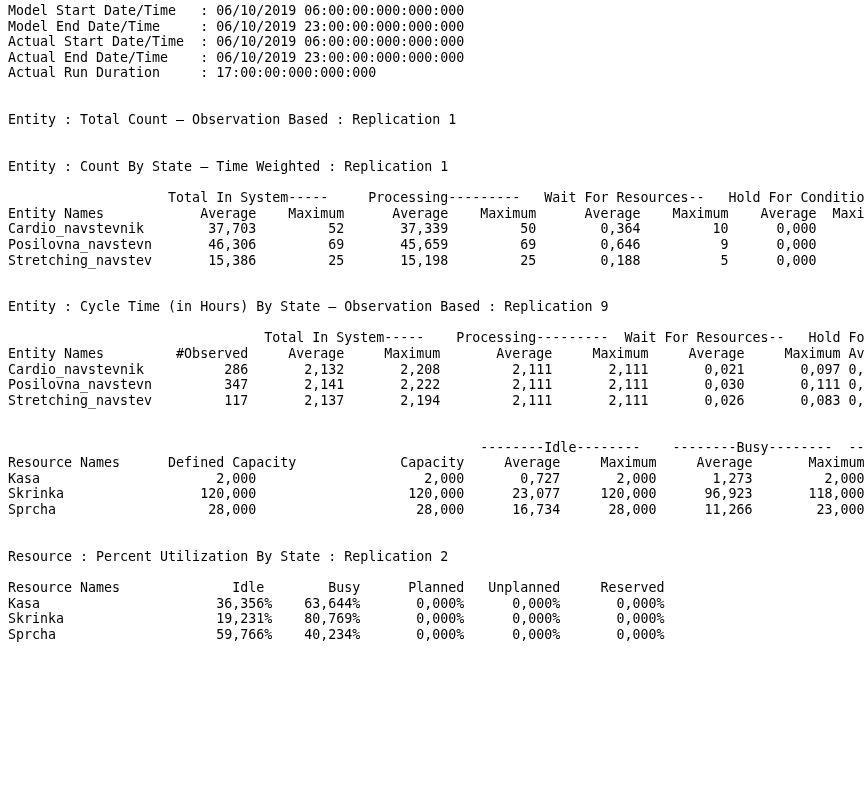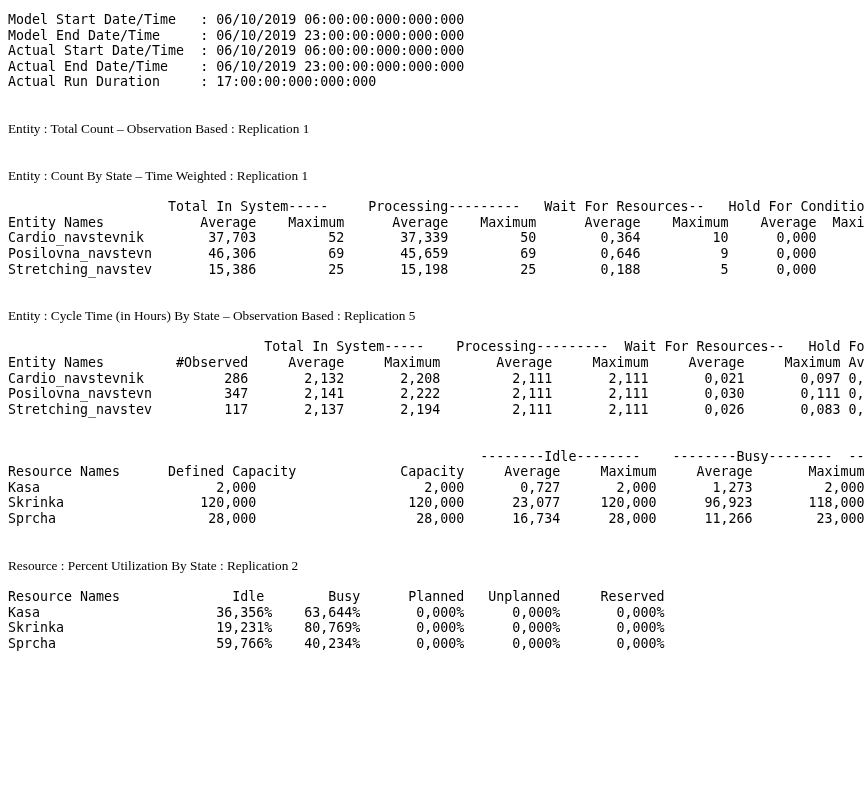--- a/index.html
+++ b/index.html
@@ -5,33 +5,33 @@
   html, body { margin: 0; padding: 0; }
   body {
     width: 864px;
     height: 791px;
     background: #ffffff;
   }
   .report {
     width: 864px;
     height: 791px;
     box-sizing: border-box;
-    padding: 12px 0 0 8px;
+    padding: 3px 0 0 8px;
     overflow: hidden;
     color: #000000;
   }
   pre {
     margin: 0;
     font-family: "DejaVu Sans Mono", "Liberation Mono", monospace;
     font-size: 13.3px;
     line-height: 15.6px;
     white-space: pre;
   }
   section { margin-top: 31.2px; }
-  .sec-title { margin-bottom: 15.6px; font-family: Liberation Serif, serif; }
+  .sec-title { margin-bottom: 15.6px; }
 </style>
 </head>
 <body>
 
 <main class="report">
 
   <pre>Model Start Date/Time   : 06/10/2019 06:00:00:000:000:000
 Model End Date/Time     : 06/10/2019 23:00:00:000:000:000
 Actual Start Date/Time  : 06/10/2019 06:00:00:000:000:000
 Actual End Date/Time    : 06/10/2019 23:00:00:000:000:000
@@ -44,21 +44,21 @@
   <section>
     <pre class="sec-title">Entity : Count By State – Time Weighted : Replication 1</pre>
     <pre class="sec-table">                    Total In System-----     Processing---------   Wait For Resources--   Hold For Condition--
 Entity Names            Average    Maximum      Average    Maximum      Average    Maximum    Average  Maximum
 Cardio_navstevnik        37,703         52       37,339         50        0,364         10      0,000
 Posilovna_navstevn       46,306         69       45,659         69        0,646          9      0,000
 Stretching_navstev       15,386         25       15,198         25        0,188          5      0,000</pre>
   </section>
 
   <section>
-    <pre class="sec-title">Entity : Cycle Time (in Hours) By State – Observation Based : Replication 5</pre>
+    <pre class="sec-title">Entity : Cycle Time (in Hours) By State – Observation Based : Replication 9</pre>
     <pre class="sec-table">                                Total In System-----    Processing---------  Wait For Resources--   Hold For Condition--
 Entity Names         #Observed     Average     Maximum       Average     Maximum     Average     Maximum Average
 Cardio_navstevnik          286       2,132       2,208         2,111       2,111       0,021       0,097 0,
 Posilovna_navstevn         347       2,141       2,222         2,111       2,111       0,030       0,111 0,
 Stretching_navstev         117       2,137       2,194         2,111       2,111       0,026       0,083 0,</pre>
   </section>
 
   <section>
     <pre class="sec-table">                                                           --------Idle--------    --------Busy--------  ---
 Resource Names      Defined Capacity             Capacity     Average     Maximum     Average       Maximum

